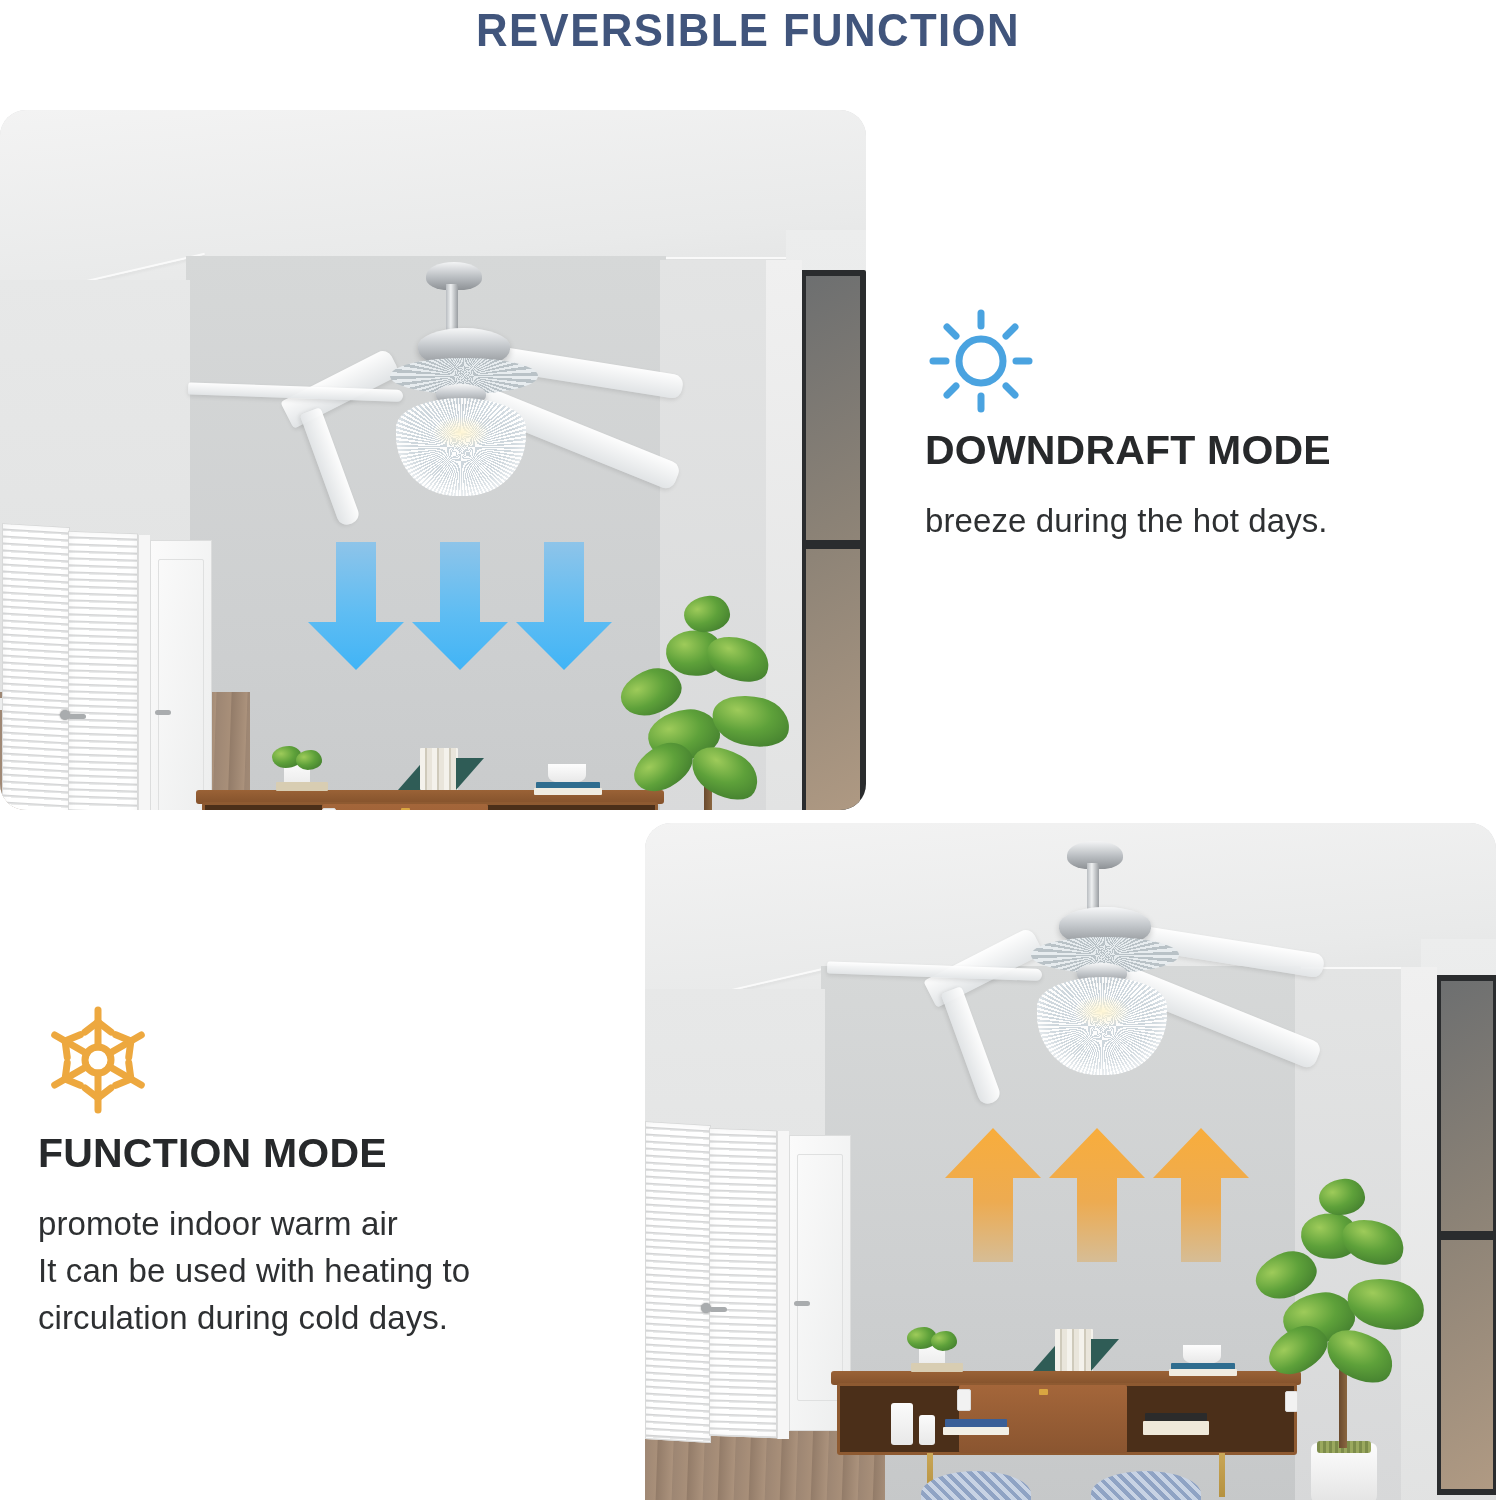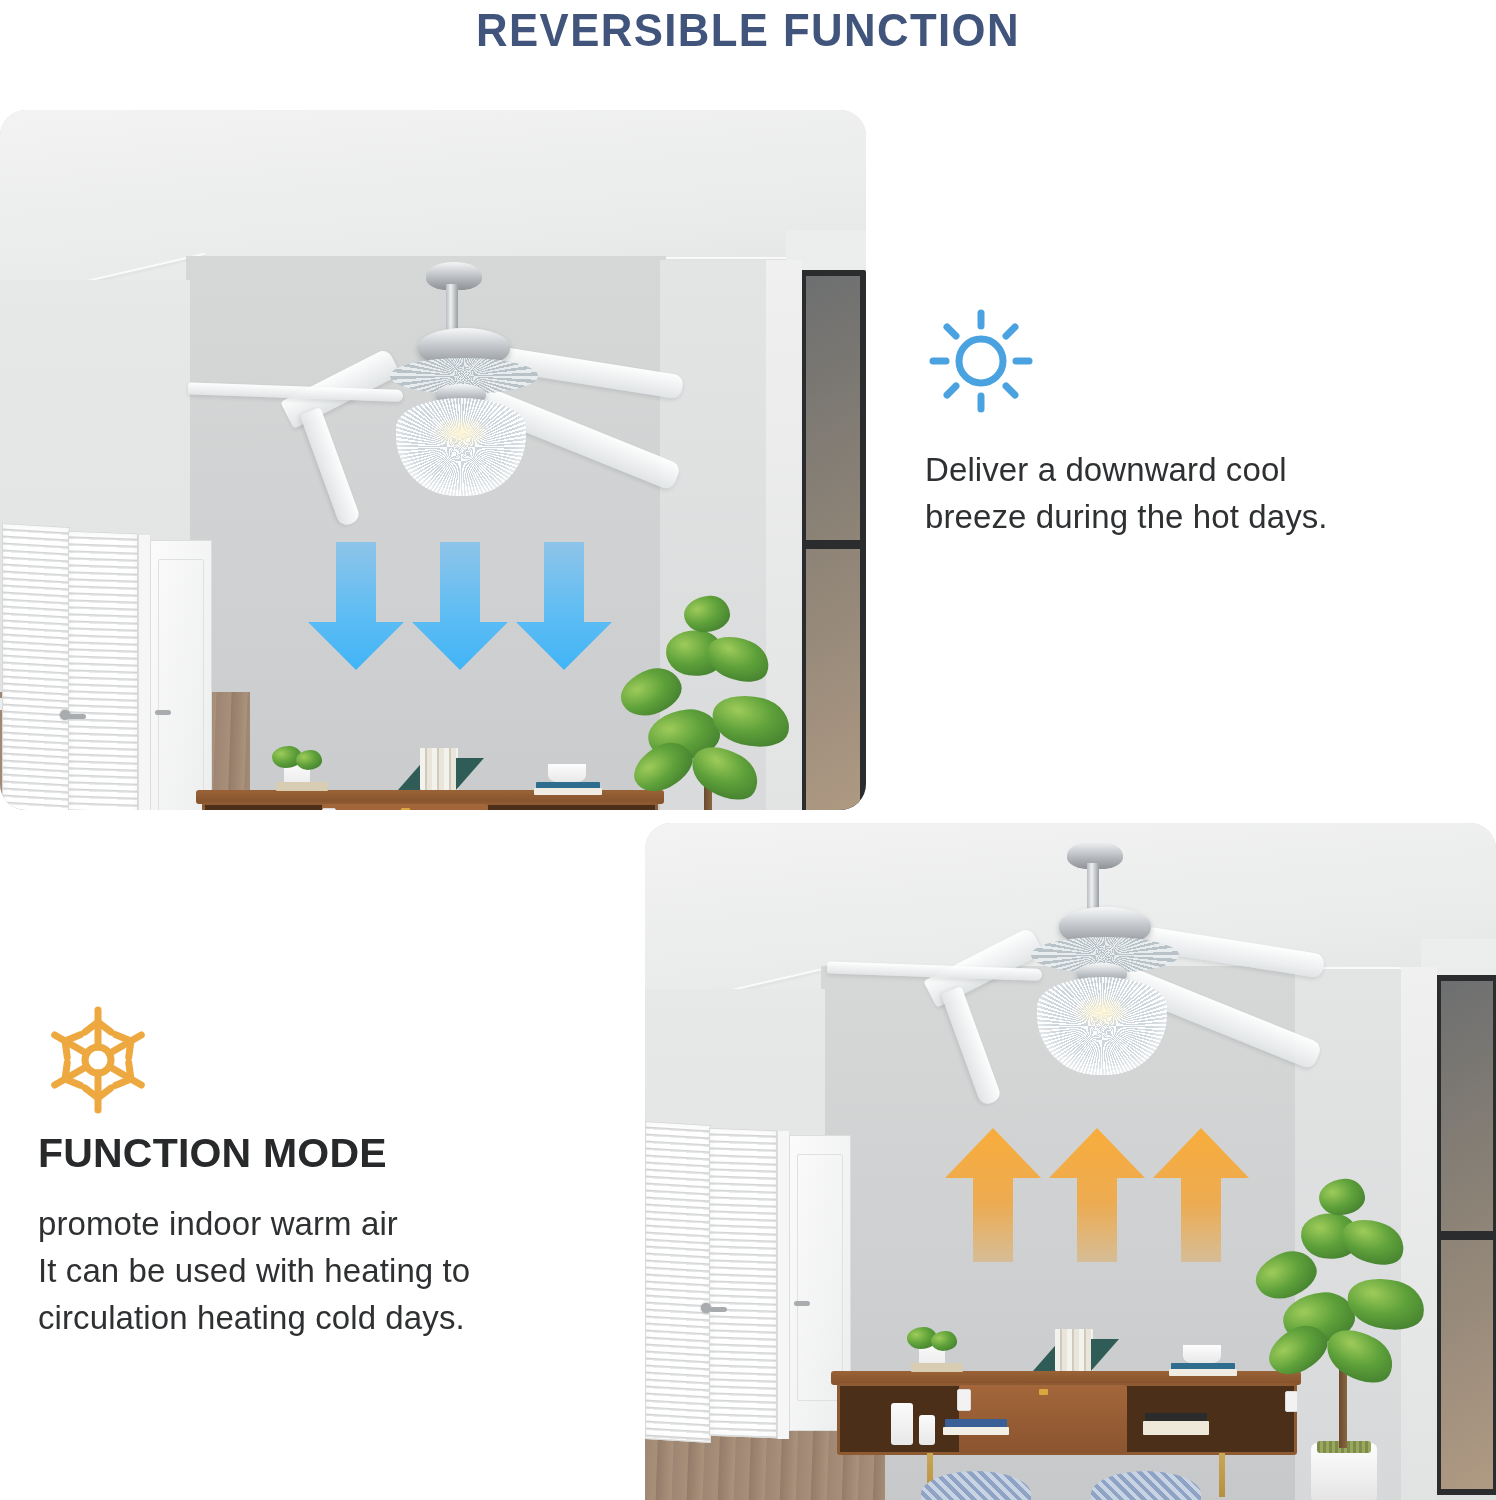--- a/index.html
+++ b/index.html
@@ -319,22 +319,22 @@
           <line x1="56" y1="91" x2="56" y2="104"></line>
           <line x1="8" y1="56" x2="21" y2="56"></line>
           <line x1="91" y1="56" x2="104" y2="56"></line>
           <line x1="22" y1="22" x2="31" y2="31"></line>
           <line x1="81" y1="81" x2="90" y2="90"></line>
           <line x1="22" y1="90" x2="31" y2="81"></line>
           <line x1="81" y1="31" x2="90" y2="22"></line>
         </g>
       </svg>
     </div>
+    <div class="block-heading">DOWNDRAFT MODE</div>
     <div class="block-body">
-      <div>Deliver a downward cool</div>
       <div>breeze during the hot days.</div>
     </div>
   </div>
 
   <div class="block block-up">
     <div class="block-icon">
       <svg width="120" height="120" viewBox="0 0 120 120">
         <g stroke="#eda83f" stroke-width="7" stroke-linecap="round" fill="none">
           <circle cx="60" cy="60" r="13"></circle>
           <g>
@@ -367,21 +367,21 @@
             <line x1="60" y1="22" x2="47" y2="32"></line>
             <line x1="60" y1="22" x2="73" y2="32"></line>
           </g>
         </g>
       </svg>
     </div>
     <div class="block-heading">FUNCTION MODE</div>
     <div class="block-body">
       <div>promote indoor warm air</div>
       <div>It can be used with heating to</div>
-      <div>circulation heating cold days.</div>
+      <div>circulation during cold days.</div>
     </div>
   </div>
 
   <div class="photo photo-bot">
     <div class="scene">
 
       <div class="ceiling"></div>
       <div class="ceiling-line" style="left:0;top:186px;width:200px;transform:rotate(-13deg);transform-origin:left center;"></div>
       <div class="ceiling-line" style="left:176px;top:144px;width:690px;"></div>
 

